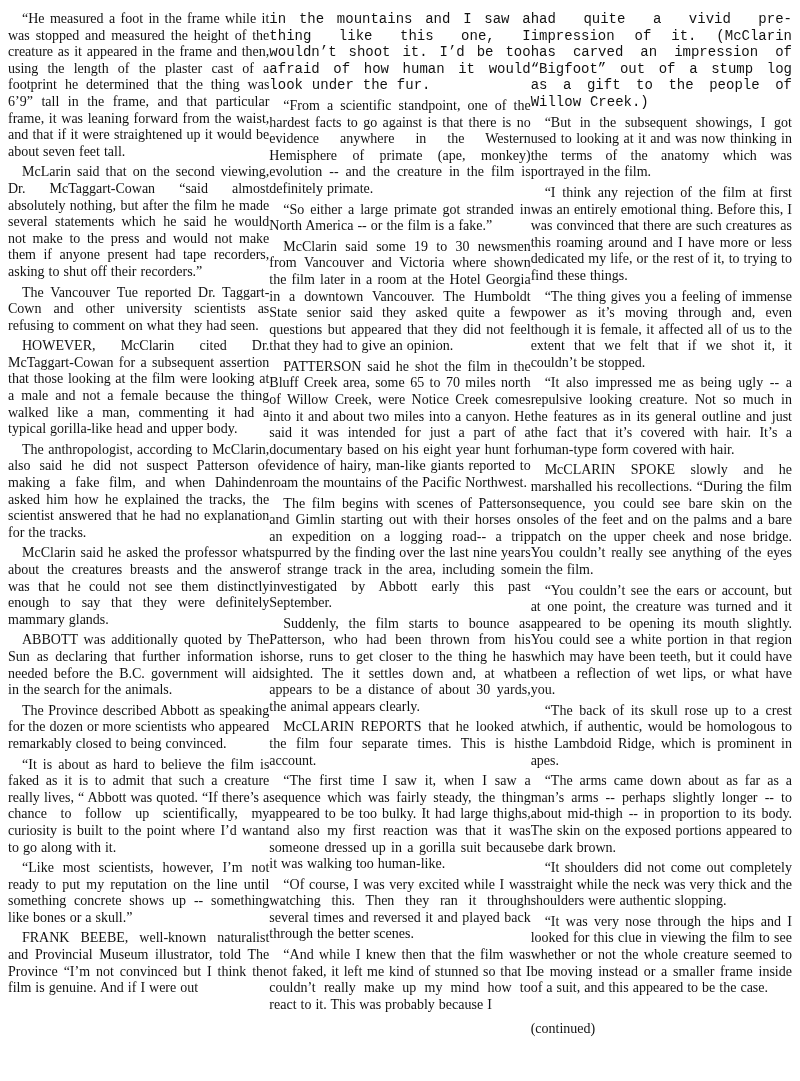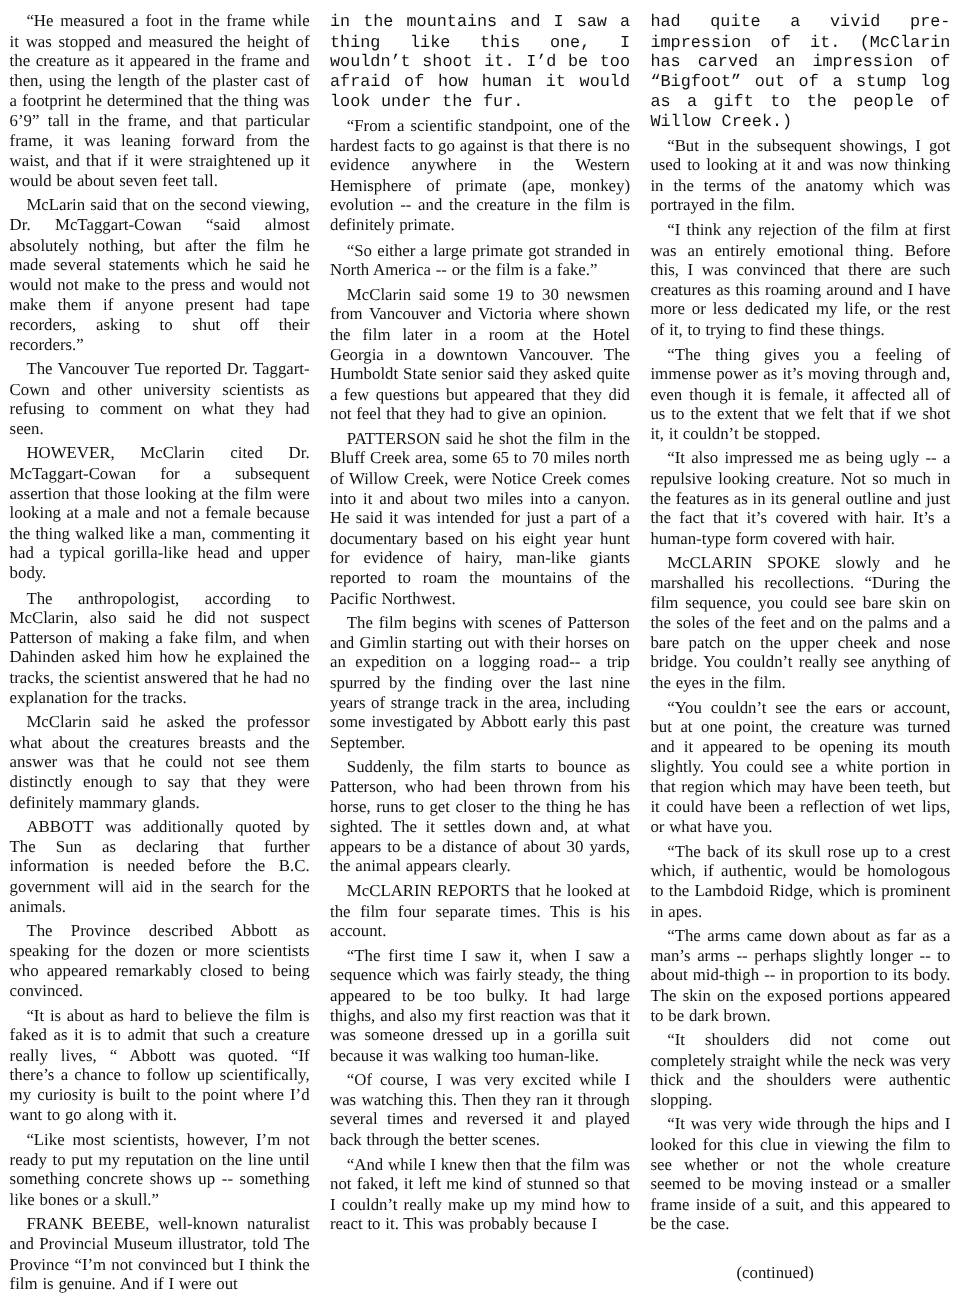--- a/index.html
+++ b/index.html
@@ -13,21 +13,20 @@
     overflow: hidden;
     font-family: "Liberation Serif", "DejaVu Serif", serif;
     color: #111111;
   }
   .page {
     box-sizing: border-box;
     width: 800px;
     height: 798px;
     padding: 11px 8px 30px 8px;
     display: flex;
-    gap: 17px;
     background: #ffffff;
   }
   .col {
     flex: 1 1 0;
     min-width: 0;
   }
   .col p {
     margin: 0 0 4px 0;
     font-size: 14px;
     line-height: 16.6px;
@@ -37,21 +36,21 @@
     hyphens: auto;
     -webkit-hyphens: auto;
   }
   .col p.continuation {
     text-indent: 0;
     font-family: Liberation Mono, monospace;
   }
   .continued {
     margin-top: 24px;
     font-size: 14px;
-    text-align: center;
+    text-align: left;
     padding-right: 42px;
   }
 </style>
 </head>
 <body>
 
 <div class="page">
 
   <div class="col">
     <p>“He measured a foot in the frame while it was stopped and measured the height of the creature as it appeared in the frame and then, using the length of the plaster cast of a footprint he determined that the thing was 6’9” tall in the frame, and that particular frame, it was leaning forward from the waist, and that if it were straightened up it would be about seven feet tall.</p>
@@ -85,17 +84,17 @@
     <p class="continuation">had quite a vivid pre-impression of it. (McClarin has carved an impression of “Bigfoot” out of a stump log as a gift to the people of Willow Creek.)</p>
     <p>“But in the subsequent showings, I got used to looking at it and was now thinking in the terms of the anatomy which was portrayed in the film.</p>
     <p>“I think any rejection of the film at first was an entirely emotional thing. Before this, I was convinced that there are such creatures as this roaming around and I have more or less dedicated my life, or the rest of it, to trying to find these things.</p>
     <p>“The thing gives you a feeling of immense power as it’s moving through and, even though it is female, it affected all of us to the extent that we felt that if we shot it, it couldn’t be stopped.</p>
     <p>“It also impressed me as being ugly -- a repulsive looking creature. Not so much in the features as in its general outline and just the fact that it’s covered with hair. It’s a human-type form covered with hair.</p>
     <p>McCLARIN SPOKE slowly and he marshalled his recollections. “During the film sequence, you could see bare skin on the soles of the feet and on the palms and a bare patch on the upper cheek and nose bridge. You couldn’t really see anything of the eyes in the film.</p>
     <p>“You couldn’t see the ears or account, but at one point, the creature was turned and it appeared to be opening its mouth slightly. You could see a white portion in that region which may have been teeth, but it could have been a reflection of wet lips, or what have you.</p>
     <p>“The back of its skull rose up to a crest which, if authentic, would be homologous to the Lambdoid Ridge, which is prominent in apes.</p>
     <p>“The arms came down about as far as a man’s arms -- perhaps slightly longer -- to about mid-thigh -- in proportion to its body. The skin on the exposed portions appeared to be dark brown.</p>
     <p>“It shoulders did not come out completely straight while the neck was very thick and the shoulders were authentic slopping.</p>
-    <p>“It was very wide through the hips and I looked for this clue in viewing the film to see whether or not the whole creature seemed to be moving instead or a smaller frame inside of a suit, and this appeared to be the case.</p>
+    <p>“It was very nose through the hips and I looked for this clue in viewing the film to see whether or not the whole creature seemed to be moving instead or a smaller frame inside of a suit, and this appeared to be the case.</p>
     <div class="continued">(continued)</div>
   </div>
 
 </div>
 
 </body></html>

